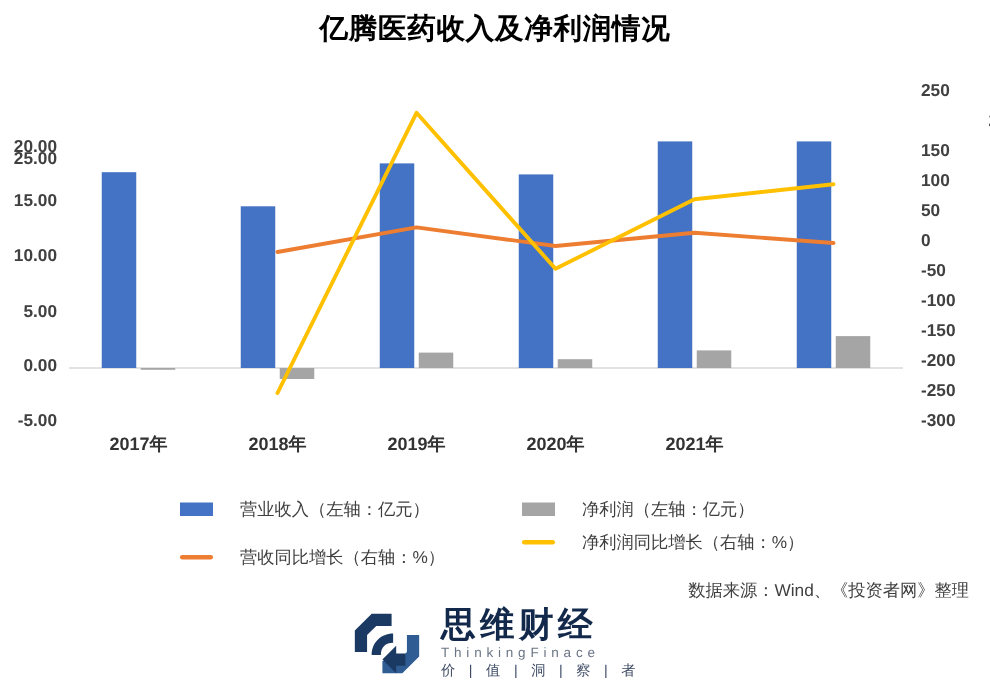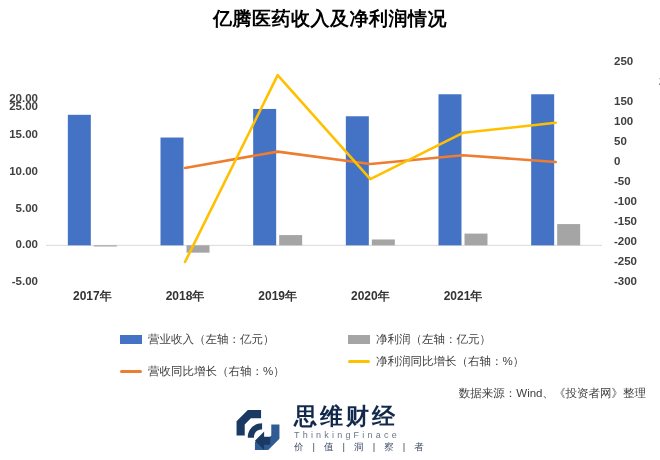--- a/index.html
+++ b/index.html
@@ -91,20 +91,21 @@
     width: 430px;
     height: 44px;
   }
   .legend-item {
     position: absolute;
     display: flex;
     align-items: center;
     white-space: nowrap;
     font-size: 11.5px;
     color: #3f3f3f;
+    gap: 12px;
   }
   .legend-swatch-bar {
     width: 22px;
     height: 9px;
     margin-right: 6px;
     flex: none;
   }
   .legend-swatch-line {
     width: 22px;
     height: 3px;
@@ -122,21 +123,21 @@
     color: #3f3f3f;
     white-space: nowrap;
   }
 
   
   .logo-block {
     position: absolute;
     left: 232px;
     top: 404px;
     display: flex;
-    align-items: flex-end;
+    align-items: center;
   }
   .logo-mark { width: 52px; height: 48px; flex: none; }
   .logo-text { margin-left: 10px; }
   .logo-main {
     font-size: 23px;
     font-weight: bold;
     color: #13294b;
     letter-spacing: 3px;
     line-height: 1.05;
   }

